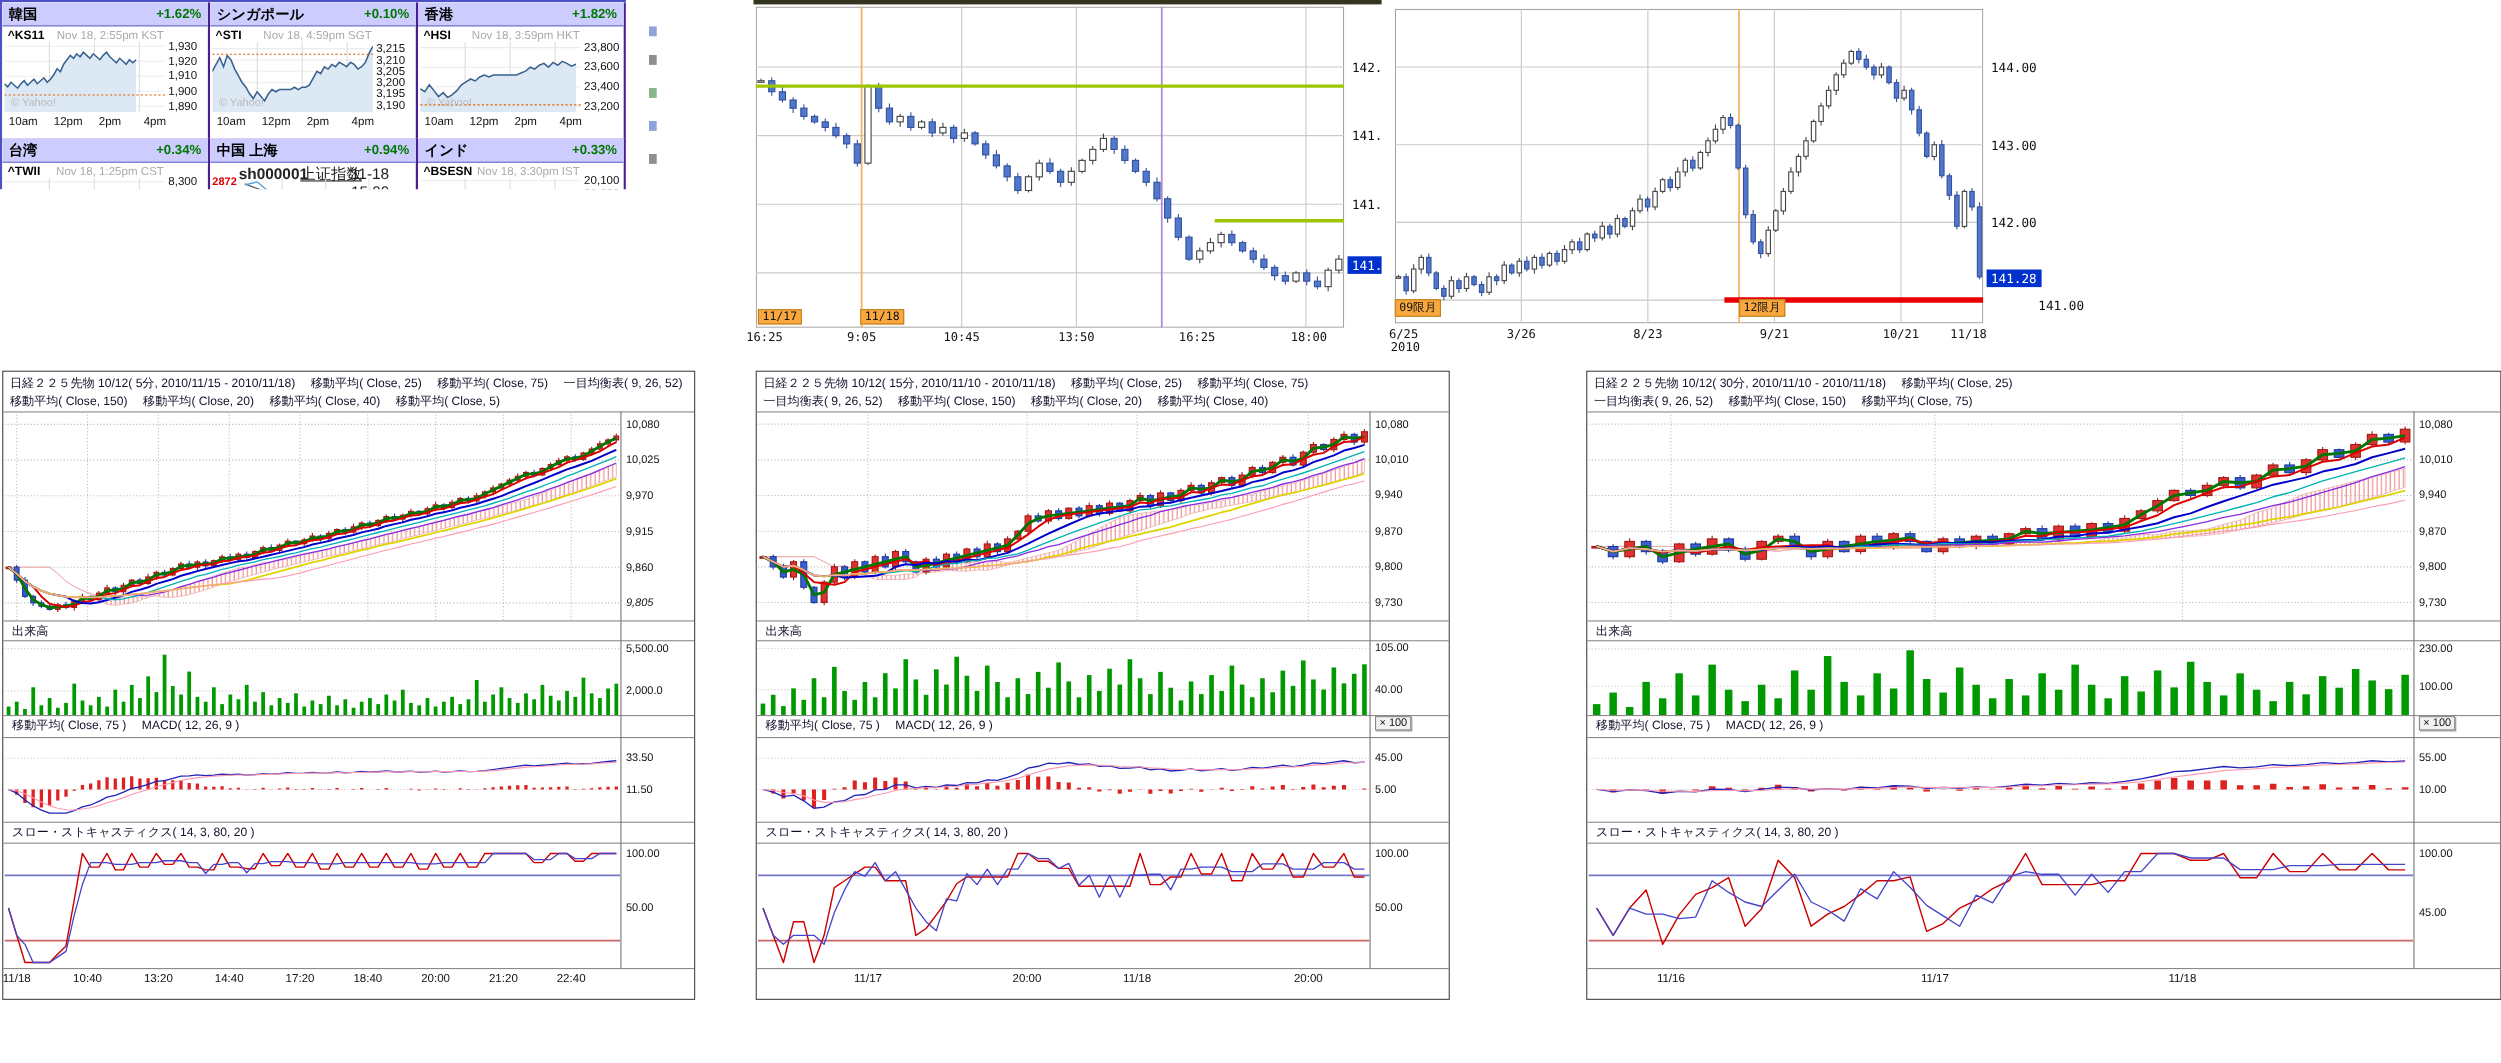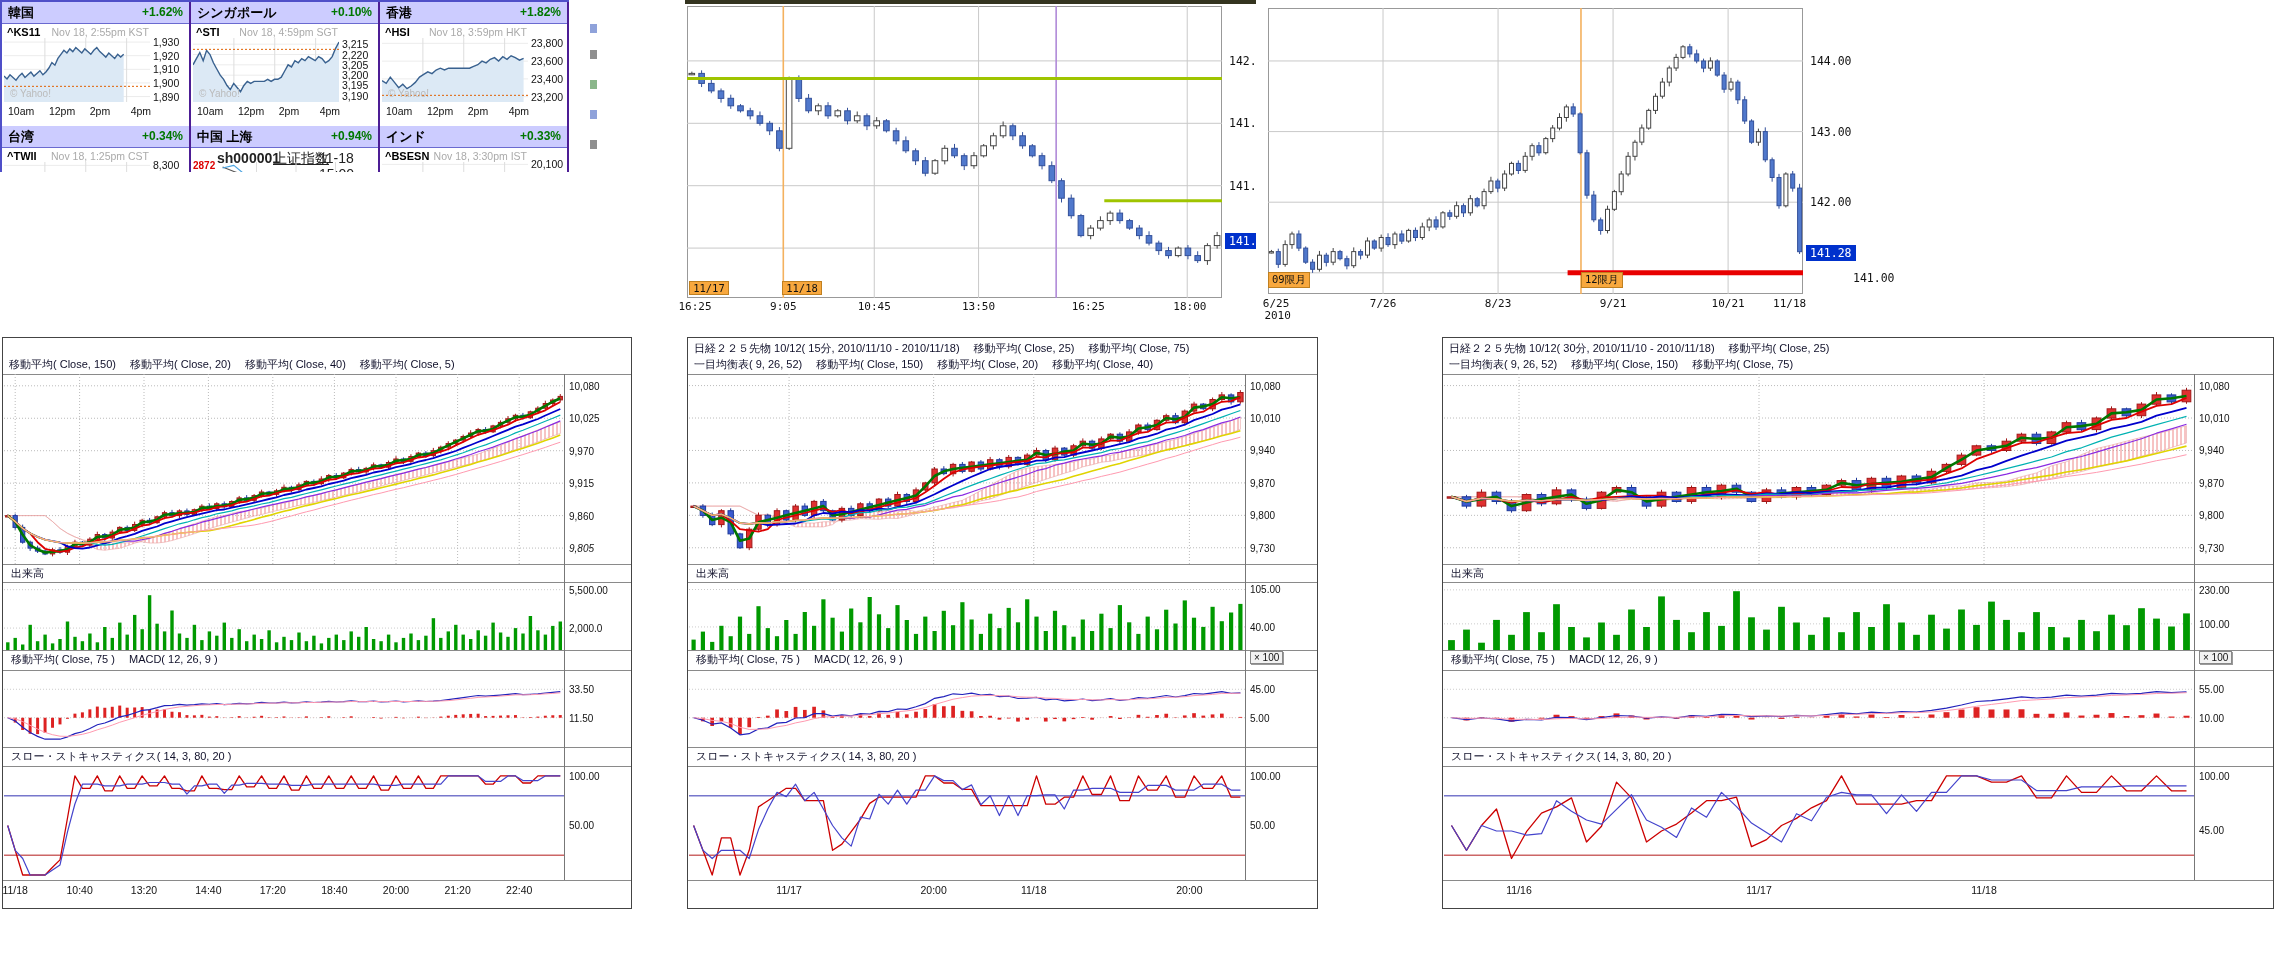--- a/index.html
+++ b/index.html
@@ -100,21 +100,21 @@
           <line x1="0" y1="47.483870967741936" x2="146" y2="47.483870967741936" stroke="#ececec"></line>
           <line x1="0" y1="57.806451612903224" x2="146" y2="57.806451612903224" stroke="#ececec"></line>
           <line x1="40.88" y1="0" x2="40.88" y2="64" stroke="#ddd"></line>
           <line x1="81.76" y1="0" x2="81.76" y2="64" stroke="#ddd"></line>
           <line x1="122.64" y1="0" x2="122.64" y2="64" stroke="#ddd"></line>
           <polygon points="0,64 0.0,26.8 3.4,20.6 6.8,14.5 10.2,22.7 13.6,12.4 17.0,16.5 20.4,24.8 23.8,31.0 27.2,37.2 30.6,41.3 34.0,47.5 37.3,51.6 40.7,45.4 44.1,49.5 47.5,53.7 50.9,47.5 54.3,43.4 57.7,45.4 61.1,43.4 64.5,43.4 67.9,43.4 71.3,43.4 74.7,41.3 78.1,43.4 81.5,41.3 84.9,41.3 88.3,39.2 91.7,33.0 95.1,26.8 98.5,28.9 101.9,22.7 105.3,24.8 108.7,20.6 112.0,22.7 115.4,18.6 118.8,20.6 122.2,22.7 125.6,18.6 129.0,20.6 132.4,24.8 135.8,22.7 139.2,18.6 142.6,10.3 146.0,4.1 146.0,64" fill="#dce9f5" stroke="none"></polygon>
           <polyline points="0.0,26.8 3.4,20.6 6.8,14.5 10.2,22.7 13.6,12.4 17.0,16.5 20.4,24.8 23.8,31.0 27.2,37.2 30.6,41.3 34.0,47.5 37.3,51.6 40.7,45.4 44.1,49.5 47.5,53.7 50.9,47.5 54.3,43.4 57.7,45.4 61.1,43.4 64.5,43.4 67.9,43.4 71.3,43.4 74.7,41.3 78.1,43.4 81.5,41.3 84.9,41.3 88.3,39.2 91.7,33.0 95.1,26.8 98.5,28.9 101.9,22.7 105.3,24.8 108.7,20.6 112.0,22.7 115.4,18.6 118.8,20.6 122.2,22.7 125.6,18.6 129.0,20.6 132.4,24.8 135.8,22.7 139.2,18.6 142.6,10.3 146.0,4.1" fill="none" stroke="#39618f" stroke-width="1.4"></polyline>
           <line x1="0" y1="11.354838709677416" x2="146" y2="11.354838709677416" stroke="#e06000" stroke-width="1" stroke-dasharray="2,2"></line>
         </svg>
         <span class="mtick" style="left: 151px; top: 36.1935px;">3,215</span>
-        <span class="mtick" style="left: 151px; top: 46.5161px;">2,220</span>
+        <span class="mtick" style="left: 151px; top: 46.5161px;">3,210</span>
         <span class="mtick" style="left: 151px; top: 56.8387px;">3,205</span>
         <span class="mtick" style="left: 151px; top: 67.1613px;">3,200</span>
         <span class="mtick" style="left: 151px; top: 77.4839px;">3,195</span>
         <span class="mtick" style="left: 151px; top: 87.8065px;">3,190</span>
         <span class="mx" style="left: 6px; top: 103px;">10am</span>
         <span class="mx" style="left: 46.88px; top: 103px;">12pm</span>
         <span class="mx" style="left: 87.76px; top: 103px;">2pm</span>
         <span class="mx" style="left: 128.64px; top: 103px;">4pm</span>
         <span class="mwm" style="top: 86px;">© Yahoo!</span>
       </div>
@@ -531,31 +531,32 @@
         <line x1="524.7115384615385" y1="162.97621728394898" x2="524.7115384615385" y2="183.67767407407416" stroke="#33509a" stroke-width="1"></line>
         <rect x="522.7" y="166.0" width="4.0" height="14.1" fill="#5078cc" stroke="#33509a" stroke-width="1"></rect>
         <line x1="531.5705128205128" y1="175.84127407407357" x2="531.5705128205128" y2="245.97482962962792" stroke="#33509a" stroke-width="1"></line>
         <rect x="529.6" y="180.1" width="4.0" height="63.6" fill="#5078cc" stroke="#33509a" stroke-width="1"></rect>
         <line x1="299.6" y1="264.8148148148141" x2="535" y2="264.8148148148141" stroke="#e80000" stroke-width="5"></line>
       </svg>
       <span class="ylab" style="left: 554px; top: 53.963px;">144.00</span>
       <span class="ylab" style="left: 554px; top: 124.58px;">143.00</span>
       <span class="ylab" style="left: 554px; top: 195.198px;">142.00</span>
       <span class="xlab" style="left: 20.025px; top: 297px;">6/25</span>
-      <span class="xlab" style="left: 127.025px; top: 297px;">7/26</span>
+      <span class="xlab" style="left: 127.025px; top: 297px;">3/26</span>
       <span class="xlab" style="left: 242.05px; top: 297px;">8/23</span>
       <span class="xlab" style="left: 357.075px; top: 297px;">9/21</span>
       <span class="xlab" style="left: 472.1px; top: 297px;">10/21</span>
       <span class="xlab" style="left: 533.625px; top: 297px;">11/18</span>
       <span class="obox" style="left: 12px; top: 272px;">09限月</span>
       <span class="obox" style="left: 324.975px; top: 272px;">12限月</span>
     </div>
 
   <div id="bwrap">
       <div class="bchart" style="left: 2px; width: 628px;">
+        <div class="bh" style="top: 3px;">日経２２５先物 10/12( 5分, 2010/11/15 - 2010/11/18)　 移動平均( Close, 25)　 移動平均( Close, 75)　 一目均衡表( 9, 26, 52)</div>
         <div class="bh" style="top: 19px;">移動平均( Close, 150)　 移動平均( Close, 20)　 移動平均( Close, 40)　 移動平均( Close, 5)</div>
         <div class="sep" style="top: 36px;"></div>
         <div class="sep" style="top: 226px;"></div>
         <div class="sep" style="top: 244px;"></div>
         <div class="sep" style="top: 312px;"></div>
         <div class="sep" style="top: 332px;"></div>
         <div class="sep" style="top: 409px;"></div>
         <div class="sep" style="top: 428px;"></div>
         <div class="sep" style="top: 542px;"></div>
         <div class="gutline" style="left: 561px; top: 36px; height: 506px;"></div>

